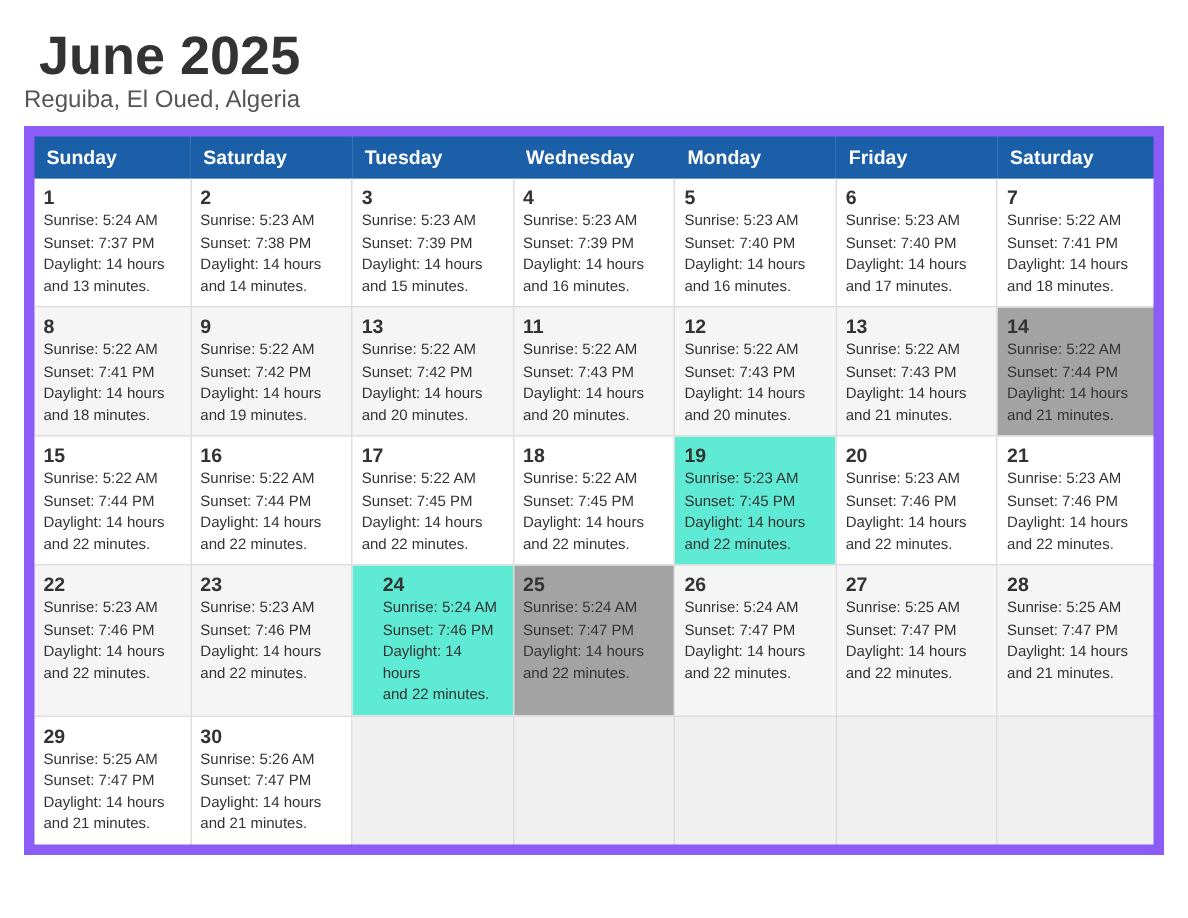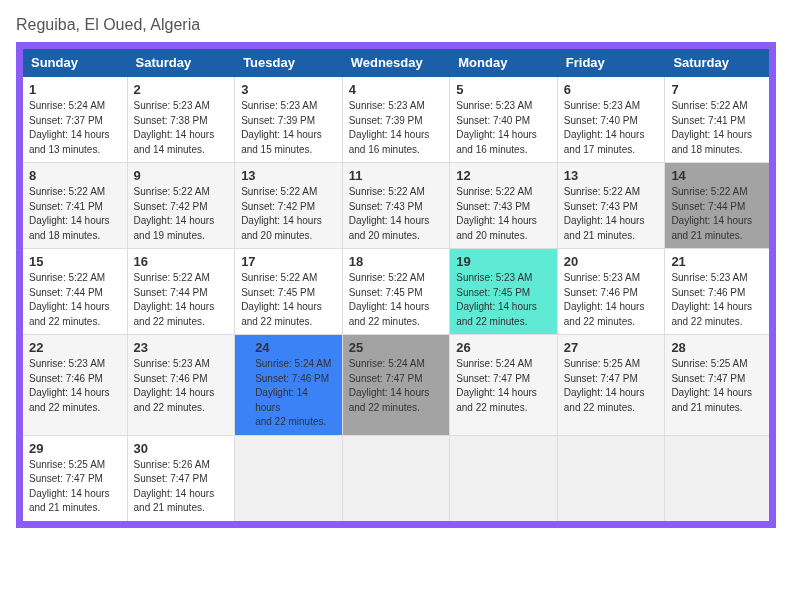--- a/index.html
+++ b/index.html
@@ -81,20 +81,21 @@
       font-size: 10px;
       line-height: 1.45;
       color: #333;
     }
   </style>
 </head>
 <body>
 
 <div class="header-area">
   <div class="title-area">
+    <div class="month-title">June 2025</div>
     <div class="location-title">Reguiba, El Oued, Algeria</div>
   </div>
 </div>
 
 <table class="calendar-table">
   <thead>
     <tr>
       <th>Sunday</th>
       <th>Saturday</th>
       <th>Tuesday</th>
@@ -266,21 +267,21 @@
 Daylight: 14 hours
 and 22 minutes.</div>
         </td>
         <td style="background: rgb(245, 245, 245);">
           <span class="day-number">23</span>
           <div class="day-info" style="white-space: pre-line;">Sunrise: 5:23 AM
 Sunset: 7:46 PM
 Daylight: 14 hours
 and 22 minutes.</div>
         </td>
-        <td style="background: #3b82f6; padding-left: 20px;">
+        <td style="background: #5eead4; padding-left: 20px;">
           <span class="day-number">24</span>
           <div class="day-info" style="white-space: pre-line;">Sunrise: 5:24 AM
 Sunset: 7:46 PM
 Daylight: 14 hours
 and 22 minutes.</div>
         </td>
         <td style="background: #a3a3a3;">
           <span class="day-number">25</span>
           <div class="day-info" style="white-space: pre-line;">Sunrise: 5:24 AM
 Sunset: 7:47 PM

